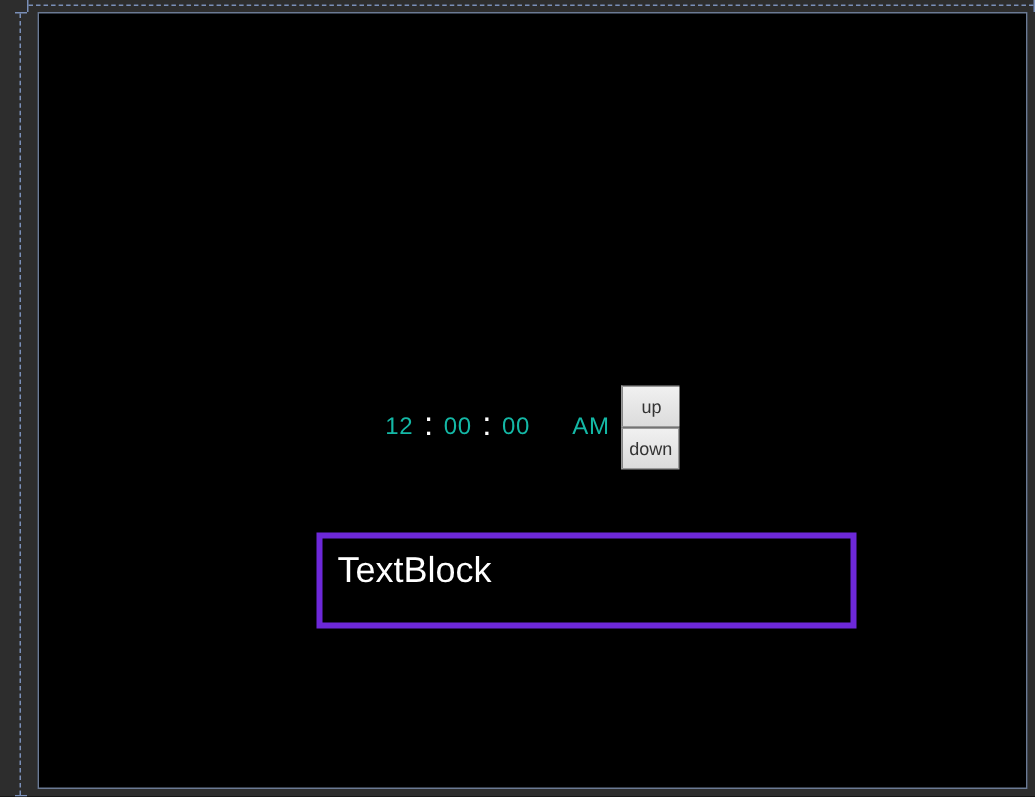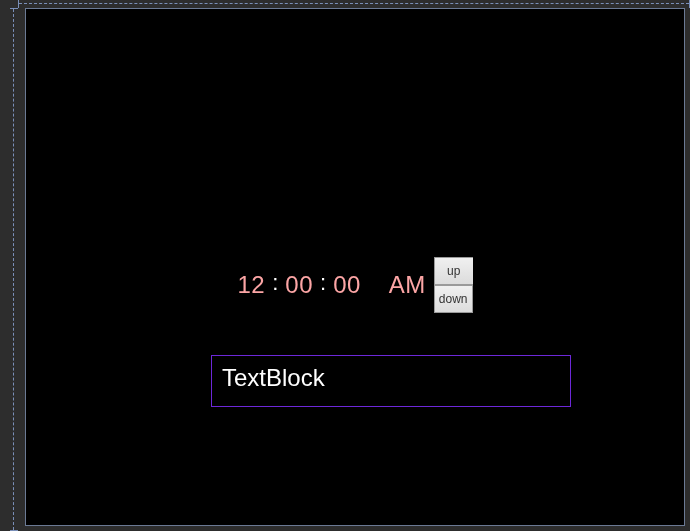--- a/index.html
+++ b/index.html
@@ -68,22 +68,22 @@
       top: 248px;
       left: 0;
       right: 0;
       display: flex;
       align-items: center;
       justify-content: center;
       gap: 4px;
     }
     
     .time-text {
-      color: #fca5a5;
-      font-size: 24px;
+      color: #14b8a6;
+      font-size: 16px;
       font-weight: 400;
       letter-spacing: 0.5px;
     }
     .time-sep {
       color: #fff;
       font-size: 22px;
       margin: 0 3px;
       position: relative;
       top: -2px;
     }
@@ -110,22 +110,22 @@
     }
     .spin-btn:first-child {
       border-right: none;
     }
     
     .textblock-box {
       position: absolute;
       top: 346px;
       left: 185px;
       width: 360px;
-      height: 52px;
-      border: 1px solid #6d28d9;
+      height: 64px;
+      border: 4px solid #6d28d9;
       padding: 8px 10px;
     }
     
     .textblock-label {
       color: #fff;
       font-size: 24px;
       font-weight: 400;
     }
   </style>
 </head>

